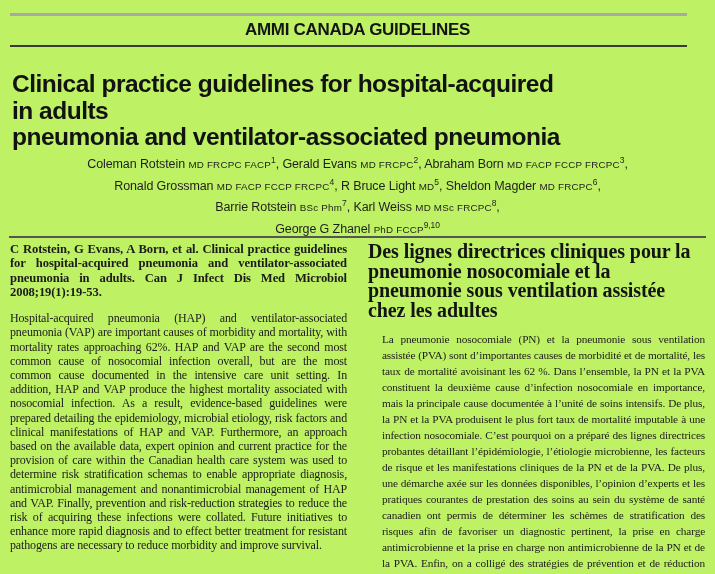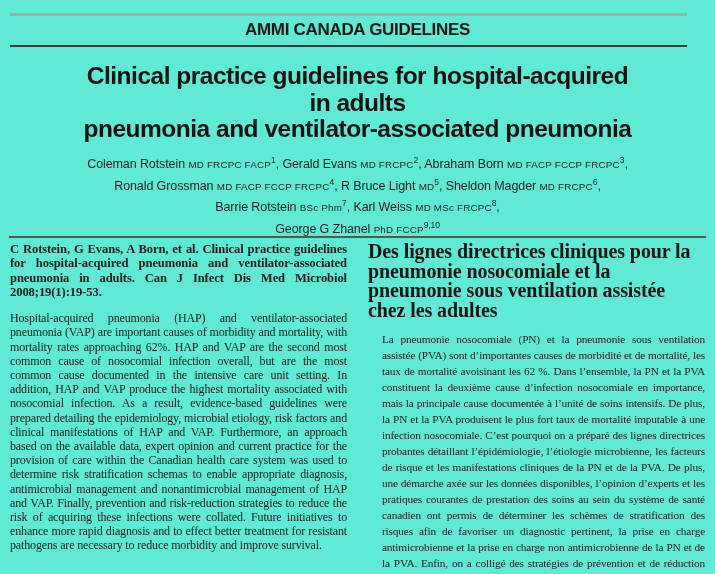--- a/index.html
+++ b/index.html
@@ -1,30 +1,30 @@
 <!DOCTYPE html>
 <html lang="en"><head>
 <meta charset="utf-8">
 <style>
   html,body{margin:0;padding:0;background:#ffffff;}
   .page{
     position:relative;width:715px;height:574px;overflow:hidden;
-    background:#5eead4;color:#1b1b1b;
+    background:#bef264;color:#1b1b1b;
     font-family:"Liberation Serif", serif;
   }
   .rule{position:absolute;}
   .rule-gray{left:10px;width:677px;top:13px;height:3px;background:#a8a8a8;}
   .rule-dark{left:10px;width:677px;top:45px;height:2px;background:#3a3a3a;}
   .journal-header{
     position:absolute;left:0;right:0;top:20px;text-align:center;
     font-family:"Liberation Sans", sans-serif;font-weight:700;
     font-size:17px;letter-spacing:-0.3px;color:#141414;
   }
   .article-title{
-    position:absolute;left:0;right:0;top:59px;margin:4px;text-align:center;
+    position:absolute;left:0;right:0;top:59px;margin:12px;text-align:left;
     font-family:"Liberation Sans", sans-serif;font-weight:700;
     font-size:24.5px;line-height:26.5px;letter-spacing:-0.5px;color:#121212;
   }
   .authors{
     position:absolute;left:0;right:0;top:152px;text-align:center;
     font-family:"Liberation Sans", sans-serif;font-size:12.5px;
     line-height:17.5px;color:#1e1e1e;letter-spacing:-0.1px;
   }
   .seg-deg{font-size:9.8px;letter-spacing:0.2px;margin-top:20px;}
   .seg-sup{font-size:8.5px;}

